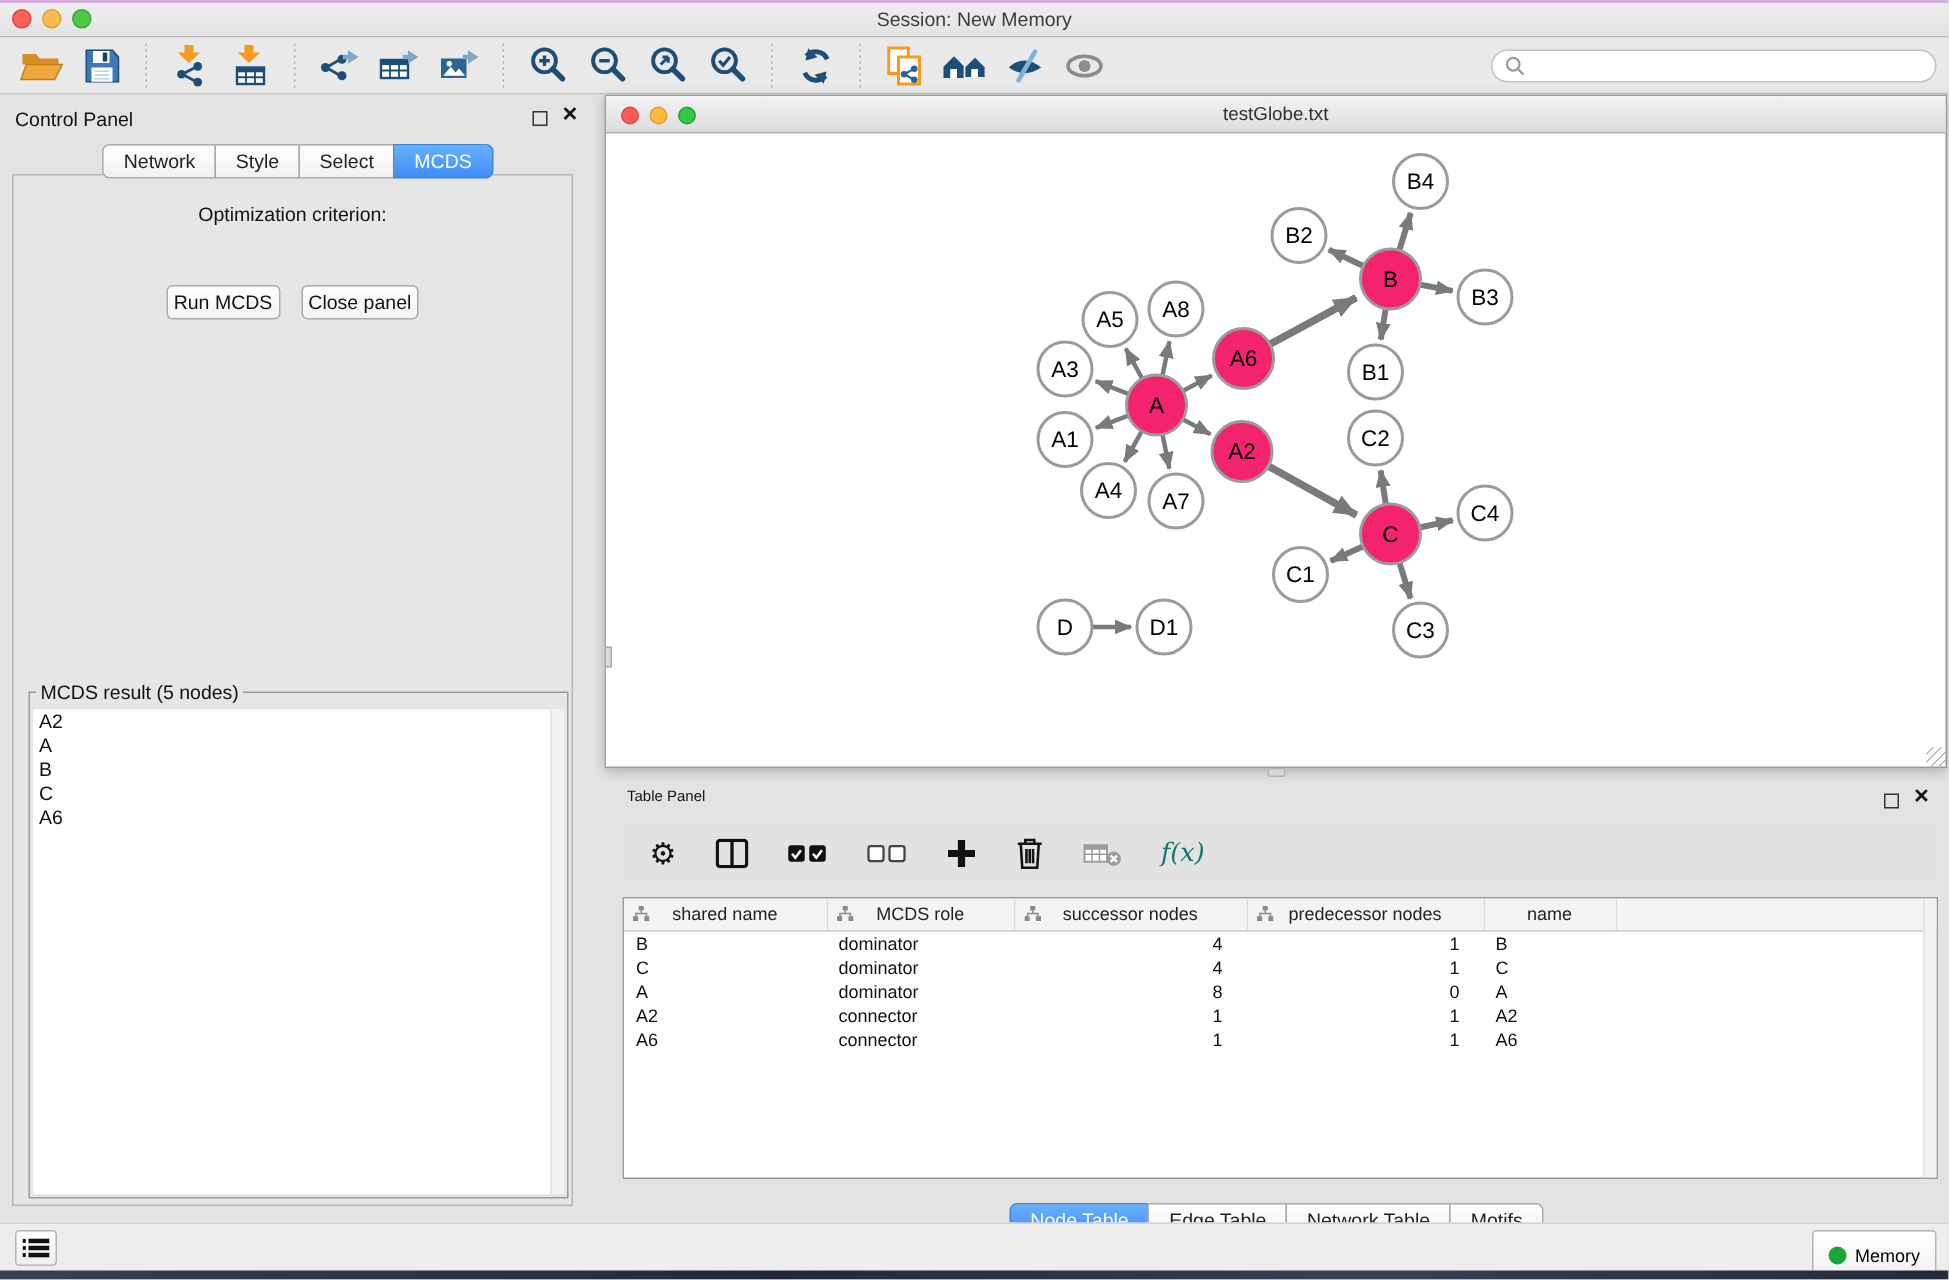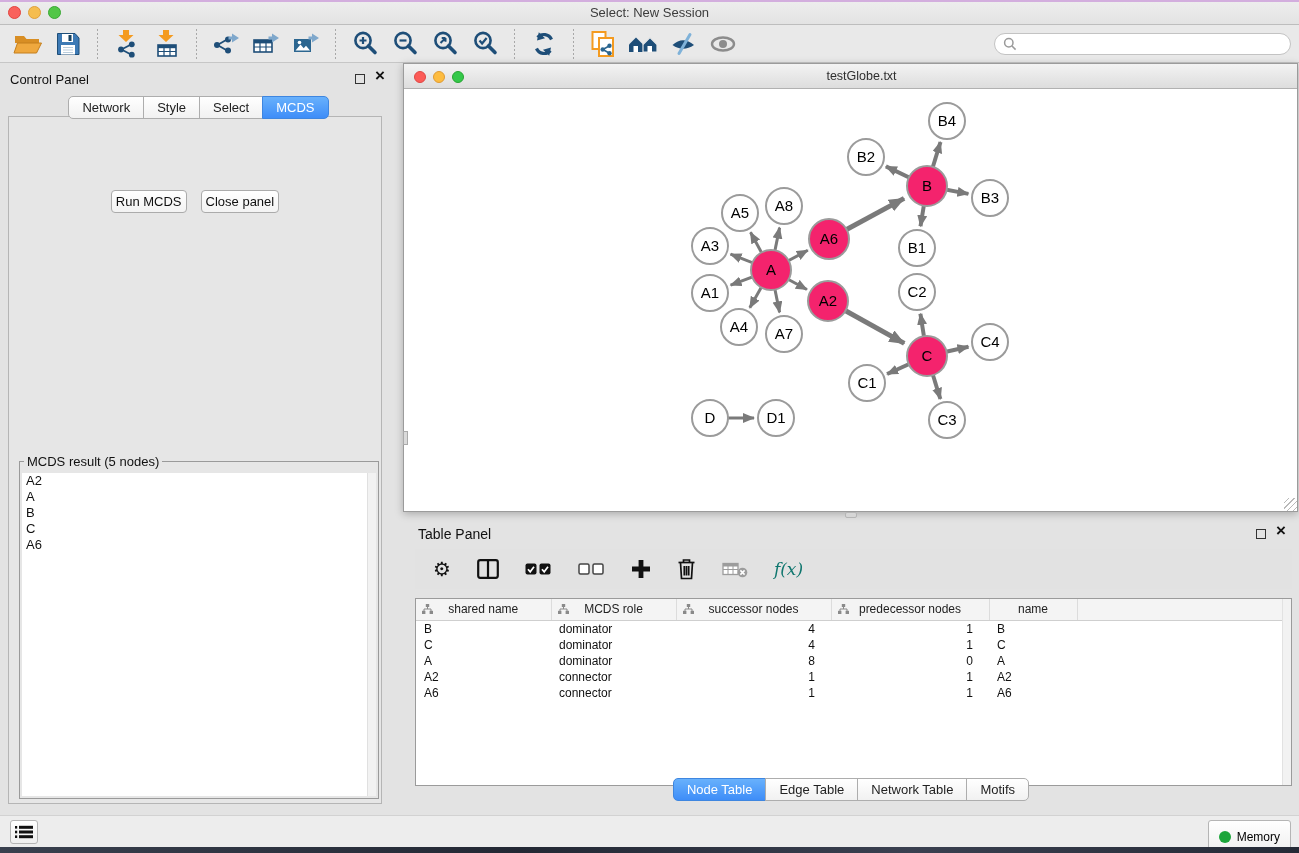--- a/index.html
+++ b/index.html
@@ -47,68 +47,68 @@
   .cp-buttons { position:absolute; top:73px; width:100%; display:flex; justify-content:center; gap:14px; }
   .btn { background:linear-gradient(#ffffff,#f3f3f3); border:1px solid #ababab; border-radius:4px; font-size:13px; padding:3px 4px; color:#111; }
   .result-group { position:absolute; left:10px; right:2px; top:344px; height:338px; border:1px solid #9a9a9a; }
   .result-legend { position:absolute; top:-8px; left:4px; background:#e6e6e6; padding:0 3px; font-size:13px; }
   .result-list { position:absolute; left:2px; right:2px; top:11px; bottom:2px; background:#fff; overflow:hidden; }
   .result-scroll { position:absolute; right:0; top:0; bottom:0; width:9px; background:#f2f2f2; border-left:1px solid #e0e0e0; }
   .result-item { font-size:13px; line-height:16px; padding-left:4px; color:#111; }
 
   
   .network-window { position:absolute; left:403px; top:0; width:895px; height:449px; border:1px solid #9b9b9b; background:#fff; box-shadow:0 2px 8px rgba(0,0,0,0.25); }
-  .nw-titlebar { position:absolute; top:0; left:0; right:0; height:25px; background:linear-gradient(#f3f3f3,#dddddd); border-bottom:1px solid #b1b1b1;padding-left:11px; }
+  .nw-titlebar { position:absolute; top:0; left:0; right:0; height:25px; background:linear-gradient(#f3f3f3,#dddddd); border-bottom:1px solid #b1b1b1; }
   .nw-traffic { position:absolute; left:10px; top:7px; display:flex; gap:7px; }
   .nw-dot { width:12px; height:12px; border-radius:50%; border:none; padding:0; }
   .nw-dot.red { background:#fc5b57; border:1px solid #df4744; }
   .nw-dot.yellow { background:#fdbc40; border:1px solid #df9b34; }
   .nw-dot.green { background:#34c84a; border:1px solid #27a532; }
   .nw-title { position:absolute; top:5px; width:100%; text-align:center; font-size:12.5px; color:#2f2f2f; }
   #graph-svg { position:absolute; left:0; top:25px; width:893px; height:422px; }
   .resize-corner { position:absolute; right:0; bottom:0; width:13px; height:13px; background:repeating-linear-gradient(135deg, transparent 0 3px, #b9b9b9 3px 4px); }
   .left-handle { position:absolute; left:-1px; top:367px; width:5px; height:14px; background:#dadada; border:1px solid #aaa; }
   .divider-handle { position:absolute; left:845px; top:449px; width:12px; height:6px; background:#d6d6d6; border:1px solid #b5b5b5; border-radius:2px; }
 
   
   .table-panel { position:absolute; left:403px; top:455px; width:896px; height:297px; }
-  .tp-title { position:absolute; left:15px; top:8px; font-size:14px; }
+  .tp-title { position:absolute; left:15px; top:8px; font-size:10px; }
   .tp-float { right:33px; } .tp-close { right:13px; }
   .tp-toolbar { position:absolute; left:12px; top:31px; right:7px; height:40px; background:#e2e2e2; display:flex; align-items:center; gap:26px; padding-left:18px; }
   .tp-tbtn { background:none; border:none; display:flex; align-items:center; height:30px; }
   .gear-glyph { font-size:20px; color:#111; font-family:"DejaVu Sans", sans-serif; }
   .fx { font-family:"DejaVu Serif", serif; font-style:italic; font-size:17px; color:#0f766e; }
   .table-wrap { position:absolute; left:12px; top:80px; right:7px; height:188px; background:#fff; border:1px solid #9b9b9b; overflow:hidden; }
   .node-table { border-collapse:collapse; width:100%; table-layout:fixed; }
   .node-table th { height:21px; background:#f4f4f4; border-bottom:1px solid #cfcfcf; border-right:1px solid #dcdcdc; font-size:12px; font-weight:normal; color:#222; position:relative; text-align:center; }
   .node-table th.filler { border-right:none; }
   .node-table th .treeico { position:absolute; left:6px; top:5px; }
   .node-table td { font-size:12px; height:16px; line-height:16px; padding:0 8px; color:#111; white-space:nowrap; overflow:hidden; }
   .node-table td.num { text-align:right; padding-right:16px; }
   .tv-scroll { position:absolute; right:0; top:0; bottom:0; width:9px; background:#f2f2f2; border-left:1px solid #e2e2e2; }
-  .tp-tabs { position:absolute; top:260px; width:100%; display:flex; justify-content:center; }
+  .tp-tabs { position:absolute; top:284px; width:100%; display:flex; justify-content:center; }
 
   
   .statusbar { position:absolute; left:0; top:815px; width:1299px; height:32px; background:#ededed; border-top:1px solid #d2d2d2; }
   .status-list-btn { position:absolute; left:10px; top:4px; width:28px; height:24px; background:linear-gradient(#ffffff,#efefef); border:1px solid #b5b5b5; border-radius:3px; display:flex; align-items:center; justify-content:center; }
   .memory-btn { position:absolute; right:8px; top:4px; height:24px; background:linear-gradient(#ffffff,#efefef); border:1px solid #b5b5b5; border-radius:3px; display:flex; align-items:center; gap:6px; padding:16px 10px; font-size:12px; }
   .mem-dot { width:12px; height:12px; border-radius:50%; background:#1ca53b; }
   .desktop-strip { position:absolute; left:0; top:847px; width:1299px; height:6px; background:linear-gradient(90deg,#39404e,#232834 40%,#3a4050 70%,#252a36); }
 </style>
 </head>
 <body>
 
 <div class="titlebar">
   <div class="purple-edge"></div>
   <div class="traffic">
     <button class="dot red"></button>
     <button class="dot yellow"></button>
     <button class="dot green"></button>
   </div>
-  <div class="win-title">Select: New Session</div>
+  <div class="win-title">Session: New Memory</div>
 </div>
 
 <div class="toolbar">
   <button class="tbtn">
       <svg width="30" height="26" viewBox="0 0 30 26">
         <path fill="#D88E24" d="M2 5h9l2.5 3H26v4H2z"></path>
         <path fill="#EFA83E" stroke="#C47F1D" stroke-width="1" d="M4.5 12h24l-5 10H1z"></path>
       </svg>
     </button>
   <button class="tbtn">
@@ -262,20 +262,21 @@
     <div class="cp-title">Control Panel</div>
     <button class="panel-float cp-float"></button>
     <button class="panel-close cp-close">×</button>
     <div class="cp-tabs seg" id="cp-tabs">
         <button class="segbtn">Network</button>
         <button class="segbtn">Style</button>
         <button class="segbtn">Select</button>
         <button class="segbtn active">MCDS</button>
       </div>
     <div class="cp-content">
+      <div class="opt-label">Optimization criterion:</div>
       <div class="cp-buttons">
         <button class="btn">Run MCDS</button>
         <button class="btn">Close panel</button>
       </div>
       <div class="result-group">
         <span class="result-legend">MCDS result (5 nodes)</span>
         <div class="result-list" id="mcds-list">
           <div class="result-scroll"></div>
         <div class="result-item">A2</div>
             <div class="result-item">A</div>

